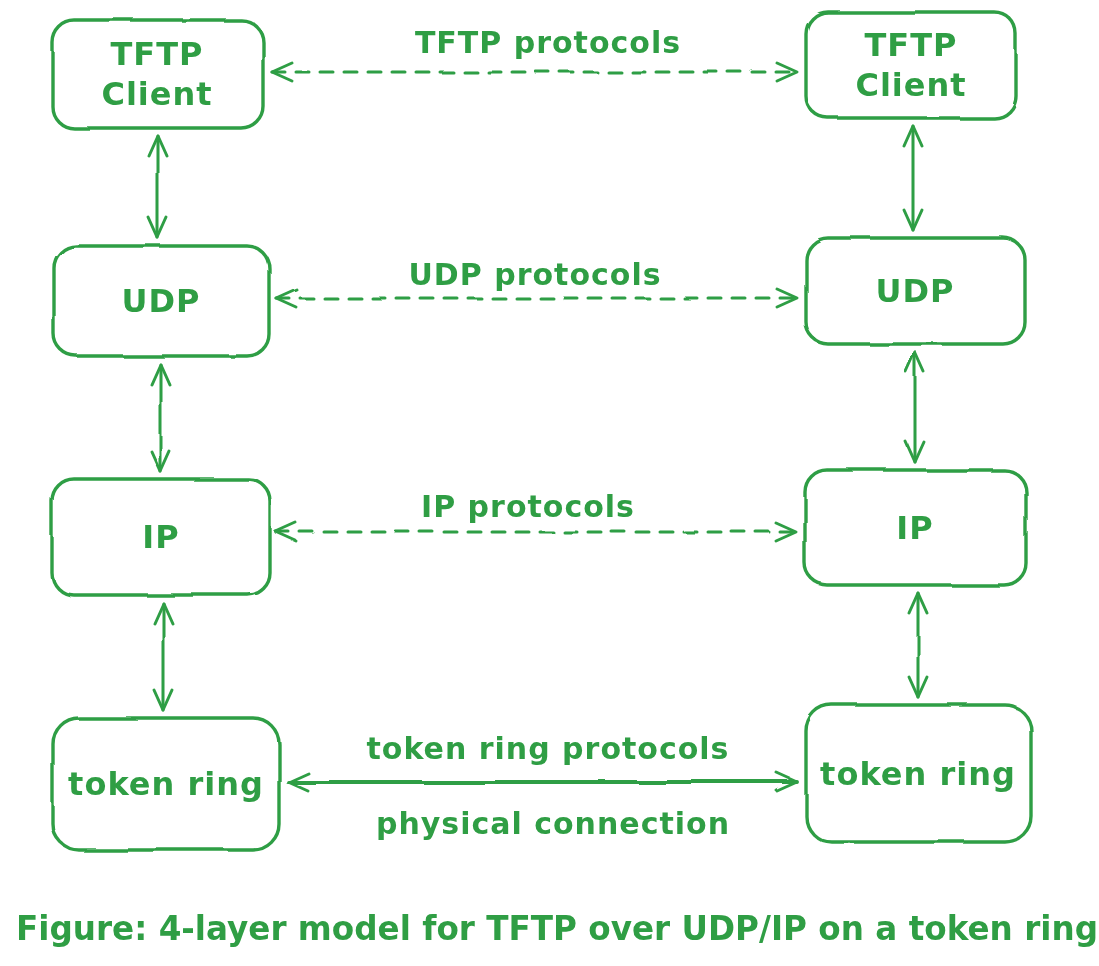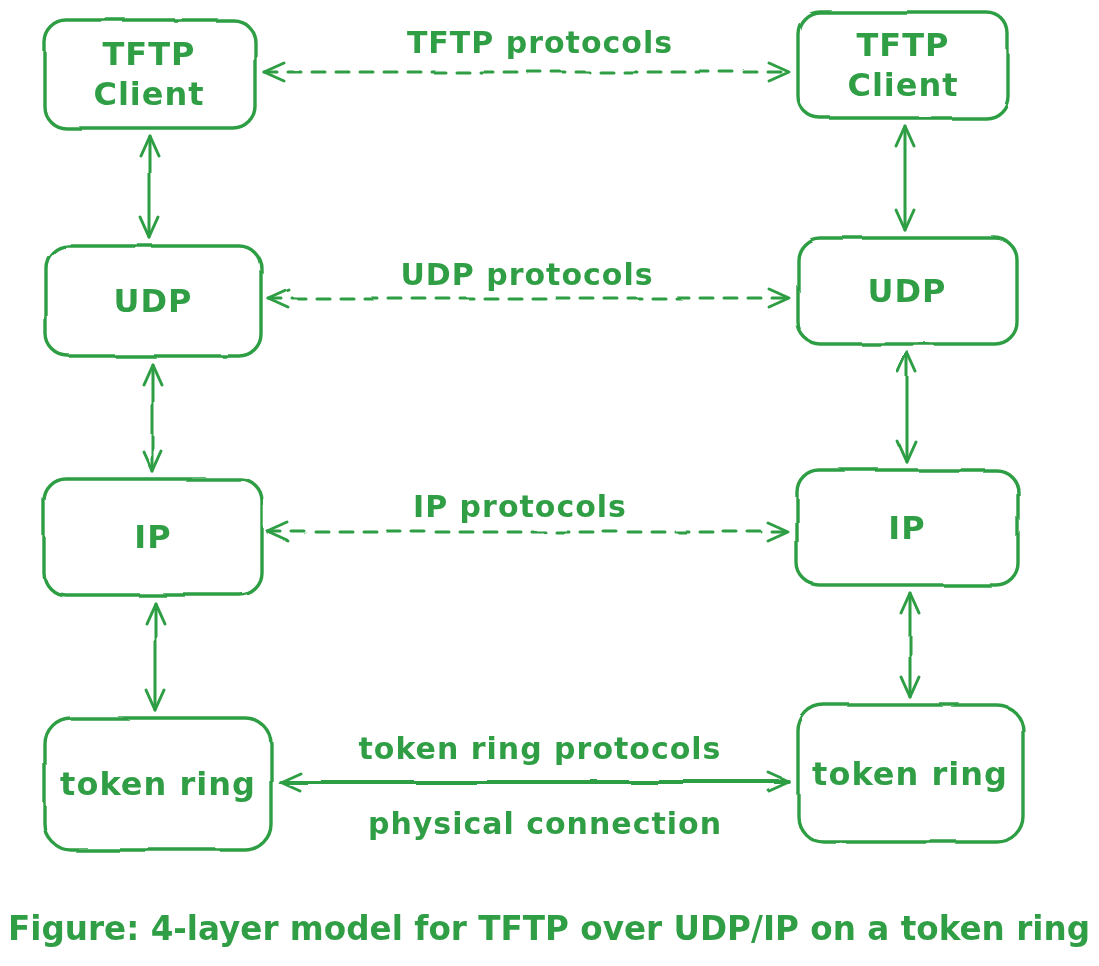--- a/index.html
+++ b/index.html
@@ -1,18 +1,18 @@
 <!DOCTYPE html>
 <html style="--ink: #2f9e44; --bg: #ffffff;"><head>
 <meta charset="utf-8">
 <style>
   :root { --ink: #2f9e44; --bg: #ffffff; }
   * { margin: 0; padding: 0; box-sizing: border-box; }
   html, body { width: 1099px; height: 966px; background: var(--bg); overflow: hidden; }
-  .canvas-wrap { width: 1099px; height: 754px; position: relative; }
+  .canvas-wrap { width: 1099px; height: 754px; position: relative; padding-left: 8px; }
   svg { display: block; }
   .stroke { stroke: var(--ink); fill: none; stroke-linecap: round; stroke-linejoin: round; }
   .box   { stroke-width: 3.4; }
   .vline { stroke-width: 3; }
   .dline { stroke-width: 3; stroke-dasharray: 13 11; }
   .sline { stroke-width: 3.8; }
   text {
     fill: var(--ink);
     font-family: "DejaVu Sans", sans-serif;
     font-weight: bold;

